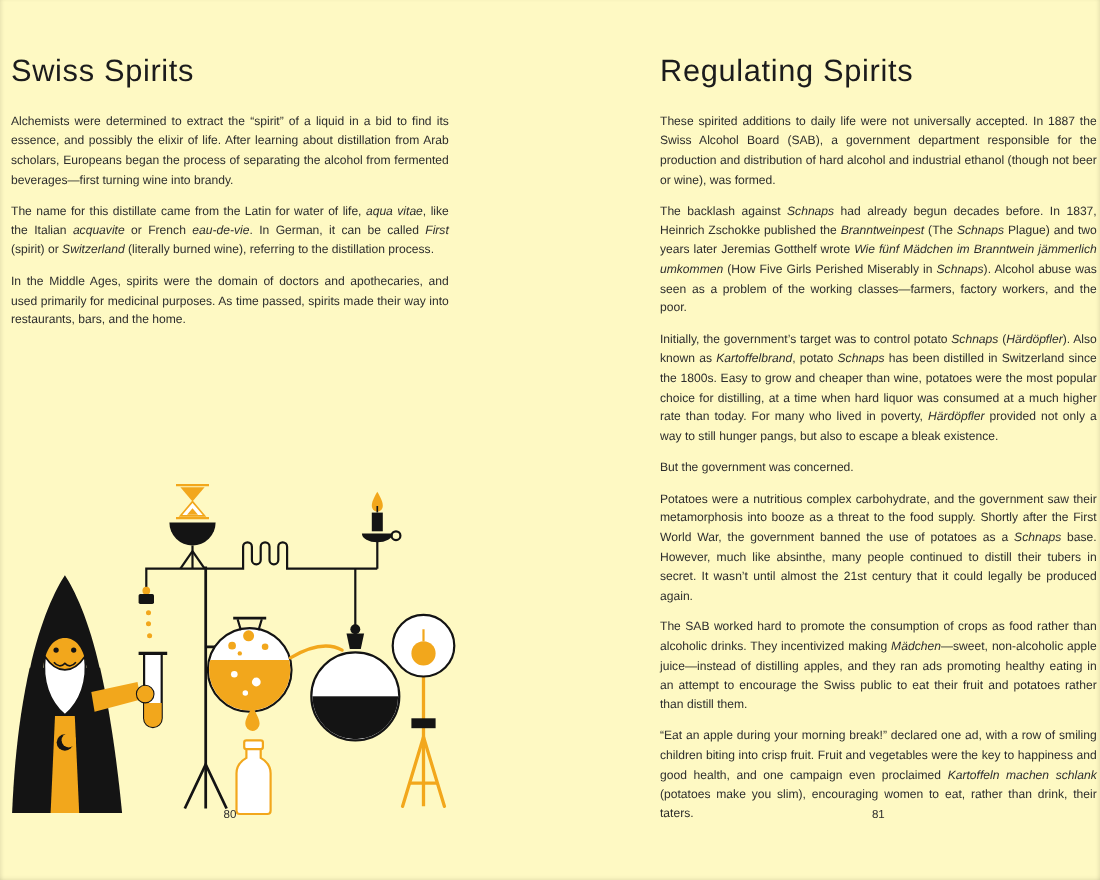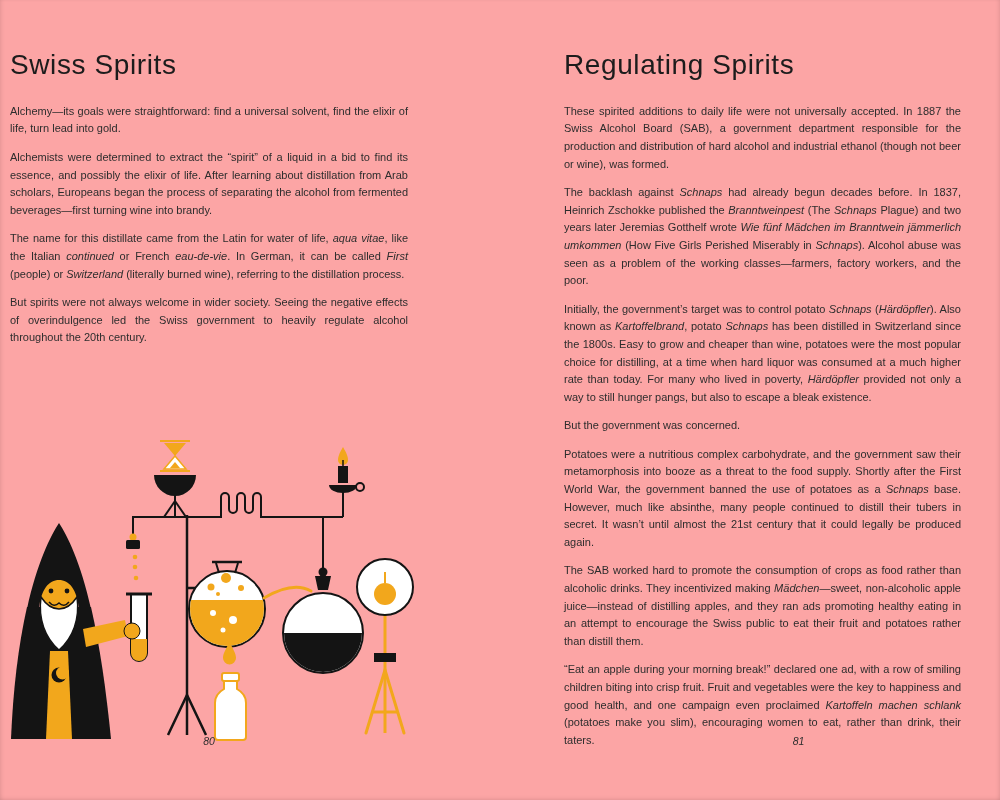--- a/index.html
+++ b/index.html
@@ -5,28 +5,28 @@
   html, body {
     margin: 0; padding: 0;
     width: 1000px; height: 800px;
     background: #ffffff;
     font-family: "Liberation Sans", sans-serif;
     overflow: hidden;
   }
   .spread {
     position: relative;
     width: 1000px; height: 800px;
-    background: #fca5a5;
+    background: #fef9c3;
     box-shadow: inset 3px 0 4px -2px rgba(0,0,0,.10),
                 inset -3px 0 4px -2px rgba(0,0,0,.10),
                 inset 0 -4px 5px -3px rgba(0,0,0,.08);
   }
   .page { position: absolute; top: 38px; }
   .page-left  { left: 10px;  width: 398px; }
-  .page-right { left: 564px; width: 397px; }
+  .page-right { left: 600px; width: 397px; }
   h1.page-title {
     margin: 12px 0 22px 0;
     font-size: 28px;
     font-weight: 300;
     letter-spacing: 0.6px;
     color: #1c1c1c;
     line-height: 1.1;
   }
   .paragraphs p {
     margin: 0 0 11px 0;
@@ -35,42 +35,40 @@
     color: #2d2d2d;
     text-align: justify;
   }
   .paragraphs em { font-style: italic; }
   .page-number {
     position: absolute;
     top: 735px;
     font-size: 10.5px;
     color: #2d2d2d;
     text-align: center;
-    font-style: italic;
   }
   .pn-left  { left: 10px;  width: 398px; }
   .pn-right { left: 600px; width: 397px; }
   .illustration {
     position: absolute;
     left: 5px; top: 437px;
     width: 430px; height: 325px;
   }
 </style>
 </head>
 <body>
 
 <div class="spread">
 
   <section class="page page-left">
     <h1 class="page-title">Swiss Spirits</h1>
     <div class="paragraphs">
-        <p><span>Alchemy—its goals were straightforward: find a universal solvent, find the elixir of life, turn lead into gold.</span></p>
         <p><span>Alchemists were determined to extract the “spirit” of a liquid in a bid to find its essence, and possibly the elixir of life. After learning about distillation from Arab scholars, Europeans began the process of separating the alcohol from fermented beverages—first turning wine into brandy.</span></p>
-        <p><span>The name for this distillate came from the Latin for water of life, </span><em>aqua vitae</em><span>, like the Italian </span><em>continued</em><span> or French </span><em>eau-de-vie</em><span>. In German, it can be called </span><em>First</em><span> (people) or </span><em>Switzerland</em><span> (literally burned wine), referring to the distillation process.</span></p>
-        <p><span>But spirits were not always welcome in wider society. Seeing the negative effects of overindulgence led the Swiss government to heavily regulate alcohol throughout the 20th century.</span></p>
+        <p><span>The name for this distillate came from the Latin for water of life, </span><em>aqua vitae</em><span>, like the Italian </span><em>acquavite</em><span> or French </span><em>eau-de-vie</em><span>. In German, it can be called </span><em>First</em><span> (spirit) or </span><em>Switzerland</em><span> (literally burned wine), referring to the distillation process.</span></p>
+        <p><span>In the Middle Ages, spirits were the domain of doctors and apothecaries, and used primarily for medicinal purposes. As time passed, spirits made their way into restaurants, bars, and the home.</span></p>
       </div>
   </section>
 
   <svg class="illustration" viewBox="0 0 430 325" xmlns="http://www.w3.org/2000/svg">
     <defs>
       <clipPath id="clipBoil">
           <circle cx="222" cy="172" r="37"></circle>
         </clipPath>
       <clipPath id="clipRetort">
           <circle cx="318" cy="196" r="39"></circle>

